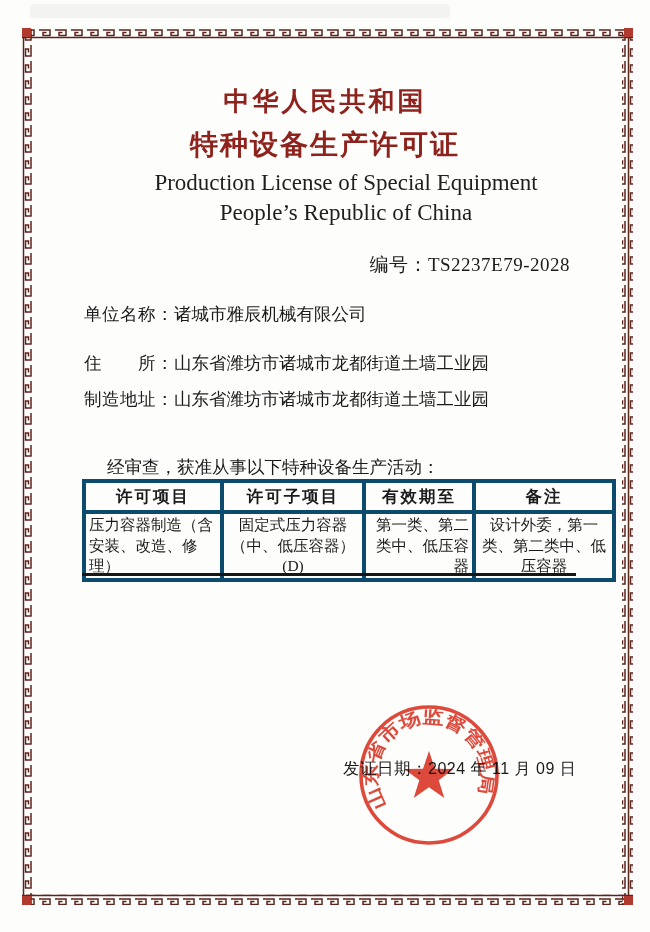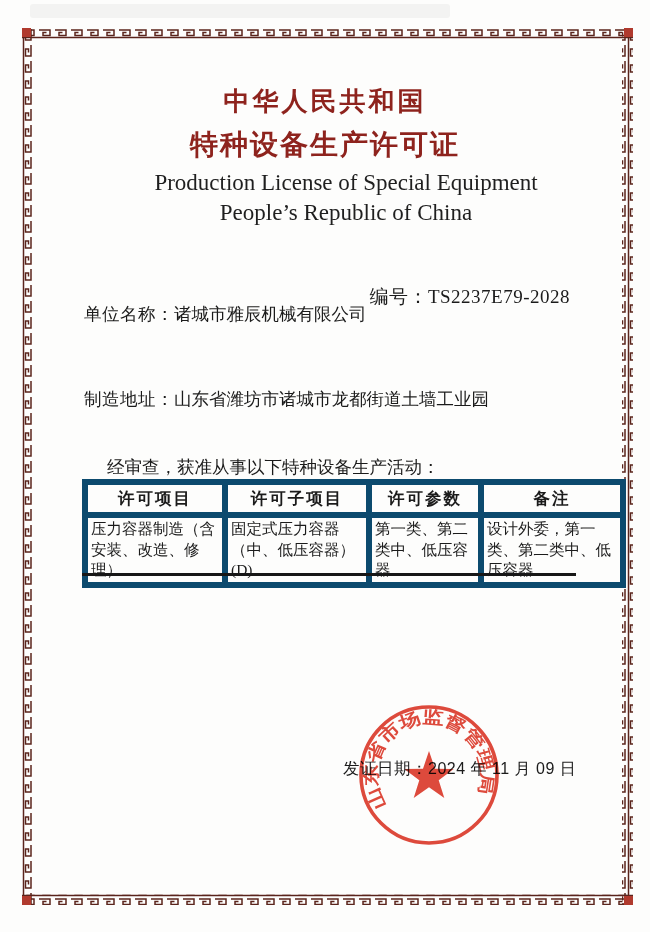--- a/index.html
+++ b/index.html
@@ -13,45 +13,45 @@
 
   
   .title-cn{left:0;width:650px;text-align:center;font-weight:bold;color:#8e231d;letter-spacing:3px;}
   .title-cn1{top:84px;font-size:26px;}
   .title-cn2{top:126px;font-size:28px;letter-spacing:2px;}
   .title-en{left:0;width:650px;text-align:center;font-size:23px;color:#1f1f1f;margin-left:21px;}
   .title-en1{top:170px;}
   .title-en2{top:200px;}
 
   
-  .license-line{top:252px;right:80px;font-size:19px;letter-spacing:.5px;margin-top:32px;}
+  .license-line{top:252px;right:80px;font-size:19px;letter-spacing:.5px;}
 
   
   .field{left:84px;font-size:17.5px;white-space:nowrap;}
   .field .lbl{letter-spacing:.5px;}
   .f1{top:302px;}
   .f2{top:351px;}
   .f3{top:387px;}
 
   
   .intro{left:107px;top:455px;font-size:17.5px;}
   table.permit{
     position:absolute;left:82px;top:479px;width:490px;
     border-collapse:collapse;table-layout:fixed;
     font-size:15.5px;line-height:1.32;
   }
   table.permit th,table.permit td{
-    border:6px solid #0c4a6e;padding:1px 3px;vertical-align:middle;
+    border:4px solid #0c4a6e;padding:1px 3px;vertical-align:middle;
   }
   table.permit th{height:25px;font-size:16.5px;font-weight:bold;letter-spacing:2px;text-align:center;}
   table.permit td{height:62px;margin-left:35px;}
   .c1{width:128px;text-align:left;}
-  .c2{width:132px;}
-  .c3{width:100px;text-align:left;}
-  .c4{width:130px;}
+  .c2{width:132px;text-align:center;}
+  .c3{width:100px;text-align:right;}
+  .c4{width:130px;text-align:center;}
   td.c1{padding-left:4px;}
   .dline{left:82px;top:573px;width:494px;height:2.5px;background:#171717;}
 
   
   .footer-row{font-size:16.5px;white-space:nowrap;letter-spacing:.5px;}
   .issuer{left:82px;top:720px;}
   .valid{left:82px;top:758px;}
   .issue{left:343px;top:758px;}
   .sans{font-family:"Liberation Sans","DejaVu Sans",sans-serif;font-size:16px;letter-spacing:.5px;}
 
@@ -91,32 +91,35 @@
   <div class="abs title-en title-en1">Production License of Special Equipment</div>
   <div class="abs title-en title-en2">People’s Republic of China</div>
 
   <div class="abs license-line">
     <span>编号：</span><span>TS2237E79-2028</span>
   </div>
 
   <div class="abs field f1">
     <span class="lbl">单位名称：</span><span>诸城市雅辰机械有限公司</span>
   </div>
+  <div class="abs field f2">
+    <span class="lbl">住　　所：</span><span>山东省潍坊市诸城市龙都街道土墙工业园</span>
+  </div>
   <div class="abs intro">经审查，获准从事以下特种设备生产活动：</div>
 
   <div class="abs field f3">
     <span class="lbl">制造地址：</span><span>山东省潍坊市诸城市龙都街道土墙工业园</span>
   </div>
 
   <table class="permit">
     <thead>
       <tr>
         <th class="c1">许可项目</th>
         <th class="c2">许可子项目</th>
-        <th class="c3">许可参数</th>
+        <th class="c3">有效期至</th>
         <th class="c4">备注</th>
       </tr>
     </thead>
     <tbody>
       <tr>
         <td class="c1">压力容器制造（含安装、改造、修理）</td>
         <td class="c2">
           <div>固定式压力容器（中、低压容器）</div>
           <div>(D)</div>
         </td>

